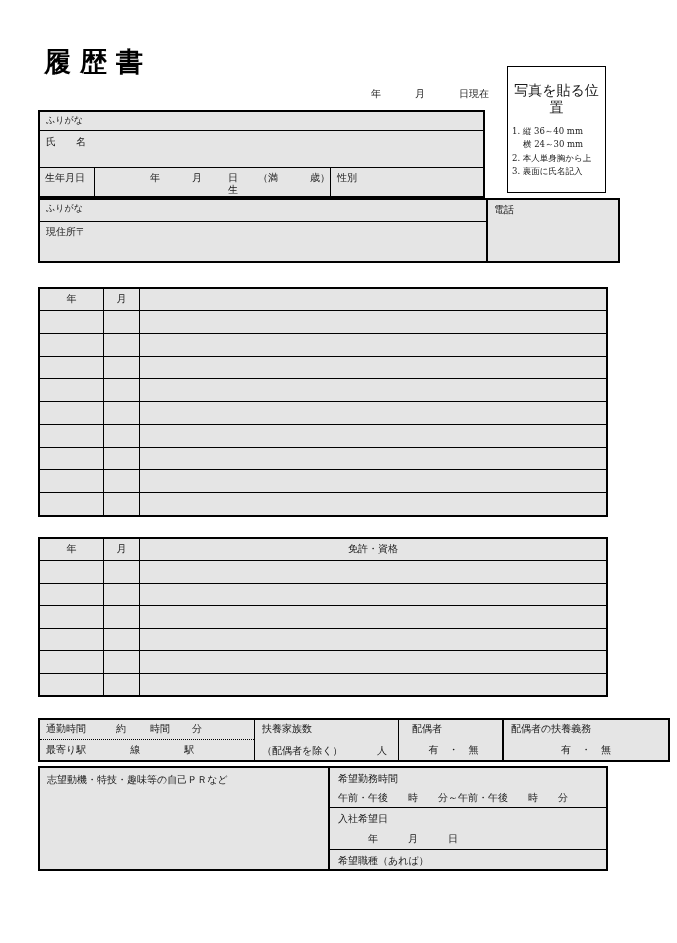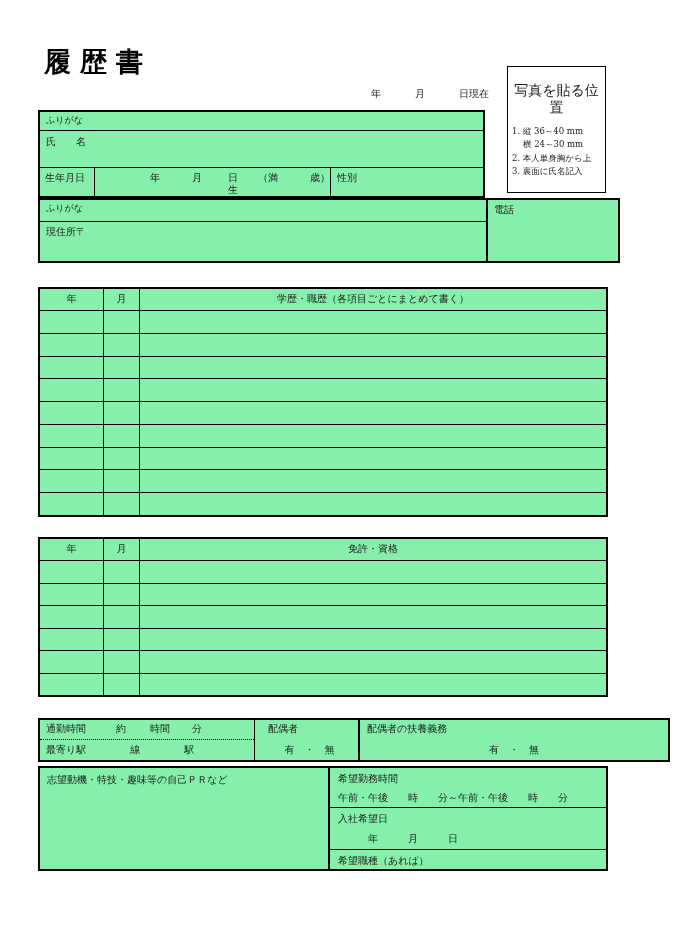--- a/index.html
+++ b/index.html
@@ -9,21 +9,21 @@
     font-family:"DejaVu Serif","Liberation Serif",serif;
     color:#1a1a1a; font-size:10px; line-height:1.2;
   }
   .title { position:absolute; left:44px; top:46px; font-size:27px; font-weight:bold; letter-spacing:9px; color:#000; }
   .date-line { position:absolute; left:371px; top:88px; width:118px; display:flex; justify-content:space-between; }
   .photo-box { position:absolute; left:507px; top:66px; width:99px; height:127px; border:1px solid #000; padding:4px 4px; font-size:8.5px; }
   .photo-title { text-align:center; margin-top:11px; margin-bottom:9px; font-size:14px; }
   .photo-line { line-height:1.6; }
   .photo-line.l2 { padding-left:11px; }
 
-  .box { position:absolute; border:2px solid #000; background:#86efac; }
+  .box { position:absolute; border:2px solid #000; background:#e5e5e5; }
   #box-identity { left:38px; top:110px; width:447px; height:88px; display:flex; flex-direction:column; }
   .furigana-row { height:22px; border-bottom:1px solid #000; padding:3px 0 0 6px; font-size:9px; display:flex; }
   .name-row { height:40px; border-bottom:1px solid #000; padding:5px 0 12px 6px; display:flex; }
   .birth-row { flex:1; display:flex; }
   .birth-label { width:55px; border-right:1px solid #000; padding:4px 0 0 5px; }
   .birth-mid { flex:1; display:flex; padding:4px 0 0 0; }
   .birth-mid span.y { margin-left:55px; }
   .birth-mid span.m { margin-left:32px; }
   .birth-mid span.d { margin-left:26px; }
   .birth-mid span.ao { margin-left:18px; }
@@ -129,21 +129,20 @@
 
   <div class="box" id="box-phone">
     <span>電話</span>
     <span></span>
   </div>
 
   <div class="box htable" id="edu-table">
     <div class="thead">
       <div class="c-year">年</div>
       <div class="c-month">月</div>
-      <div class="c-main">学歴・職歴（各項目ごとにまとめて書く）</div>
     </div>
     <div class="tbody">
       <div class="t-row">
         <div class="c-year"></div>
         <div class="c-month"></div>
         <div class="c-main"></div>
       </div>
     <div class="t-row">
         <div class="c-year"></div>
         <div class="c-month"></div>
@@ -234,20 +233,27 @@
         <span class="a">約</span>
         <span class="h">時間</span>
         <span class="mi">分</span>
       </div>
       <div class="commute-bot">
         <span>最寄り駅</span>
         <span class="ln">線</span>
         <span class="st">駅</span>
       </div>
     </div>
+    <div class="bb1-col2">
+      <div>扶養家族数</div>
+      <div class="dep-line2">
+        <span>（配偶者を除く）</span>
+        <span>人</span>
+      </div>
+    </div>
     <div class="bb1-col3">
       <div>配偶者</div>
       <div class="yn">有　・　無</div>
     </div>
     <div class="bb1-col4">
       <div>配偶者の扶養義務</div>
       <div class="yn">有　・　無</div>
     </div>
   </div>
 

